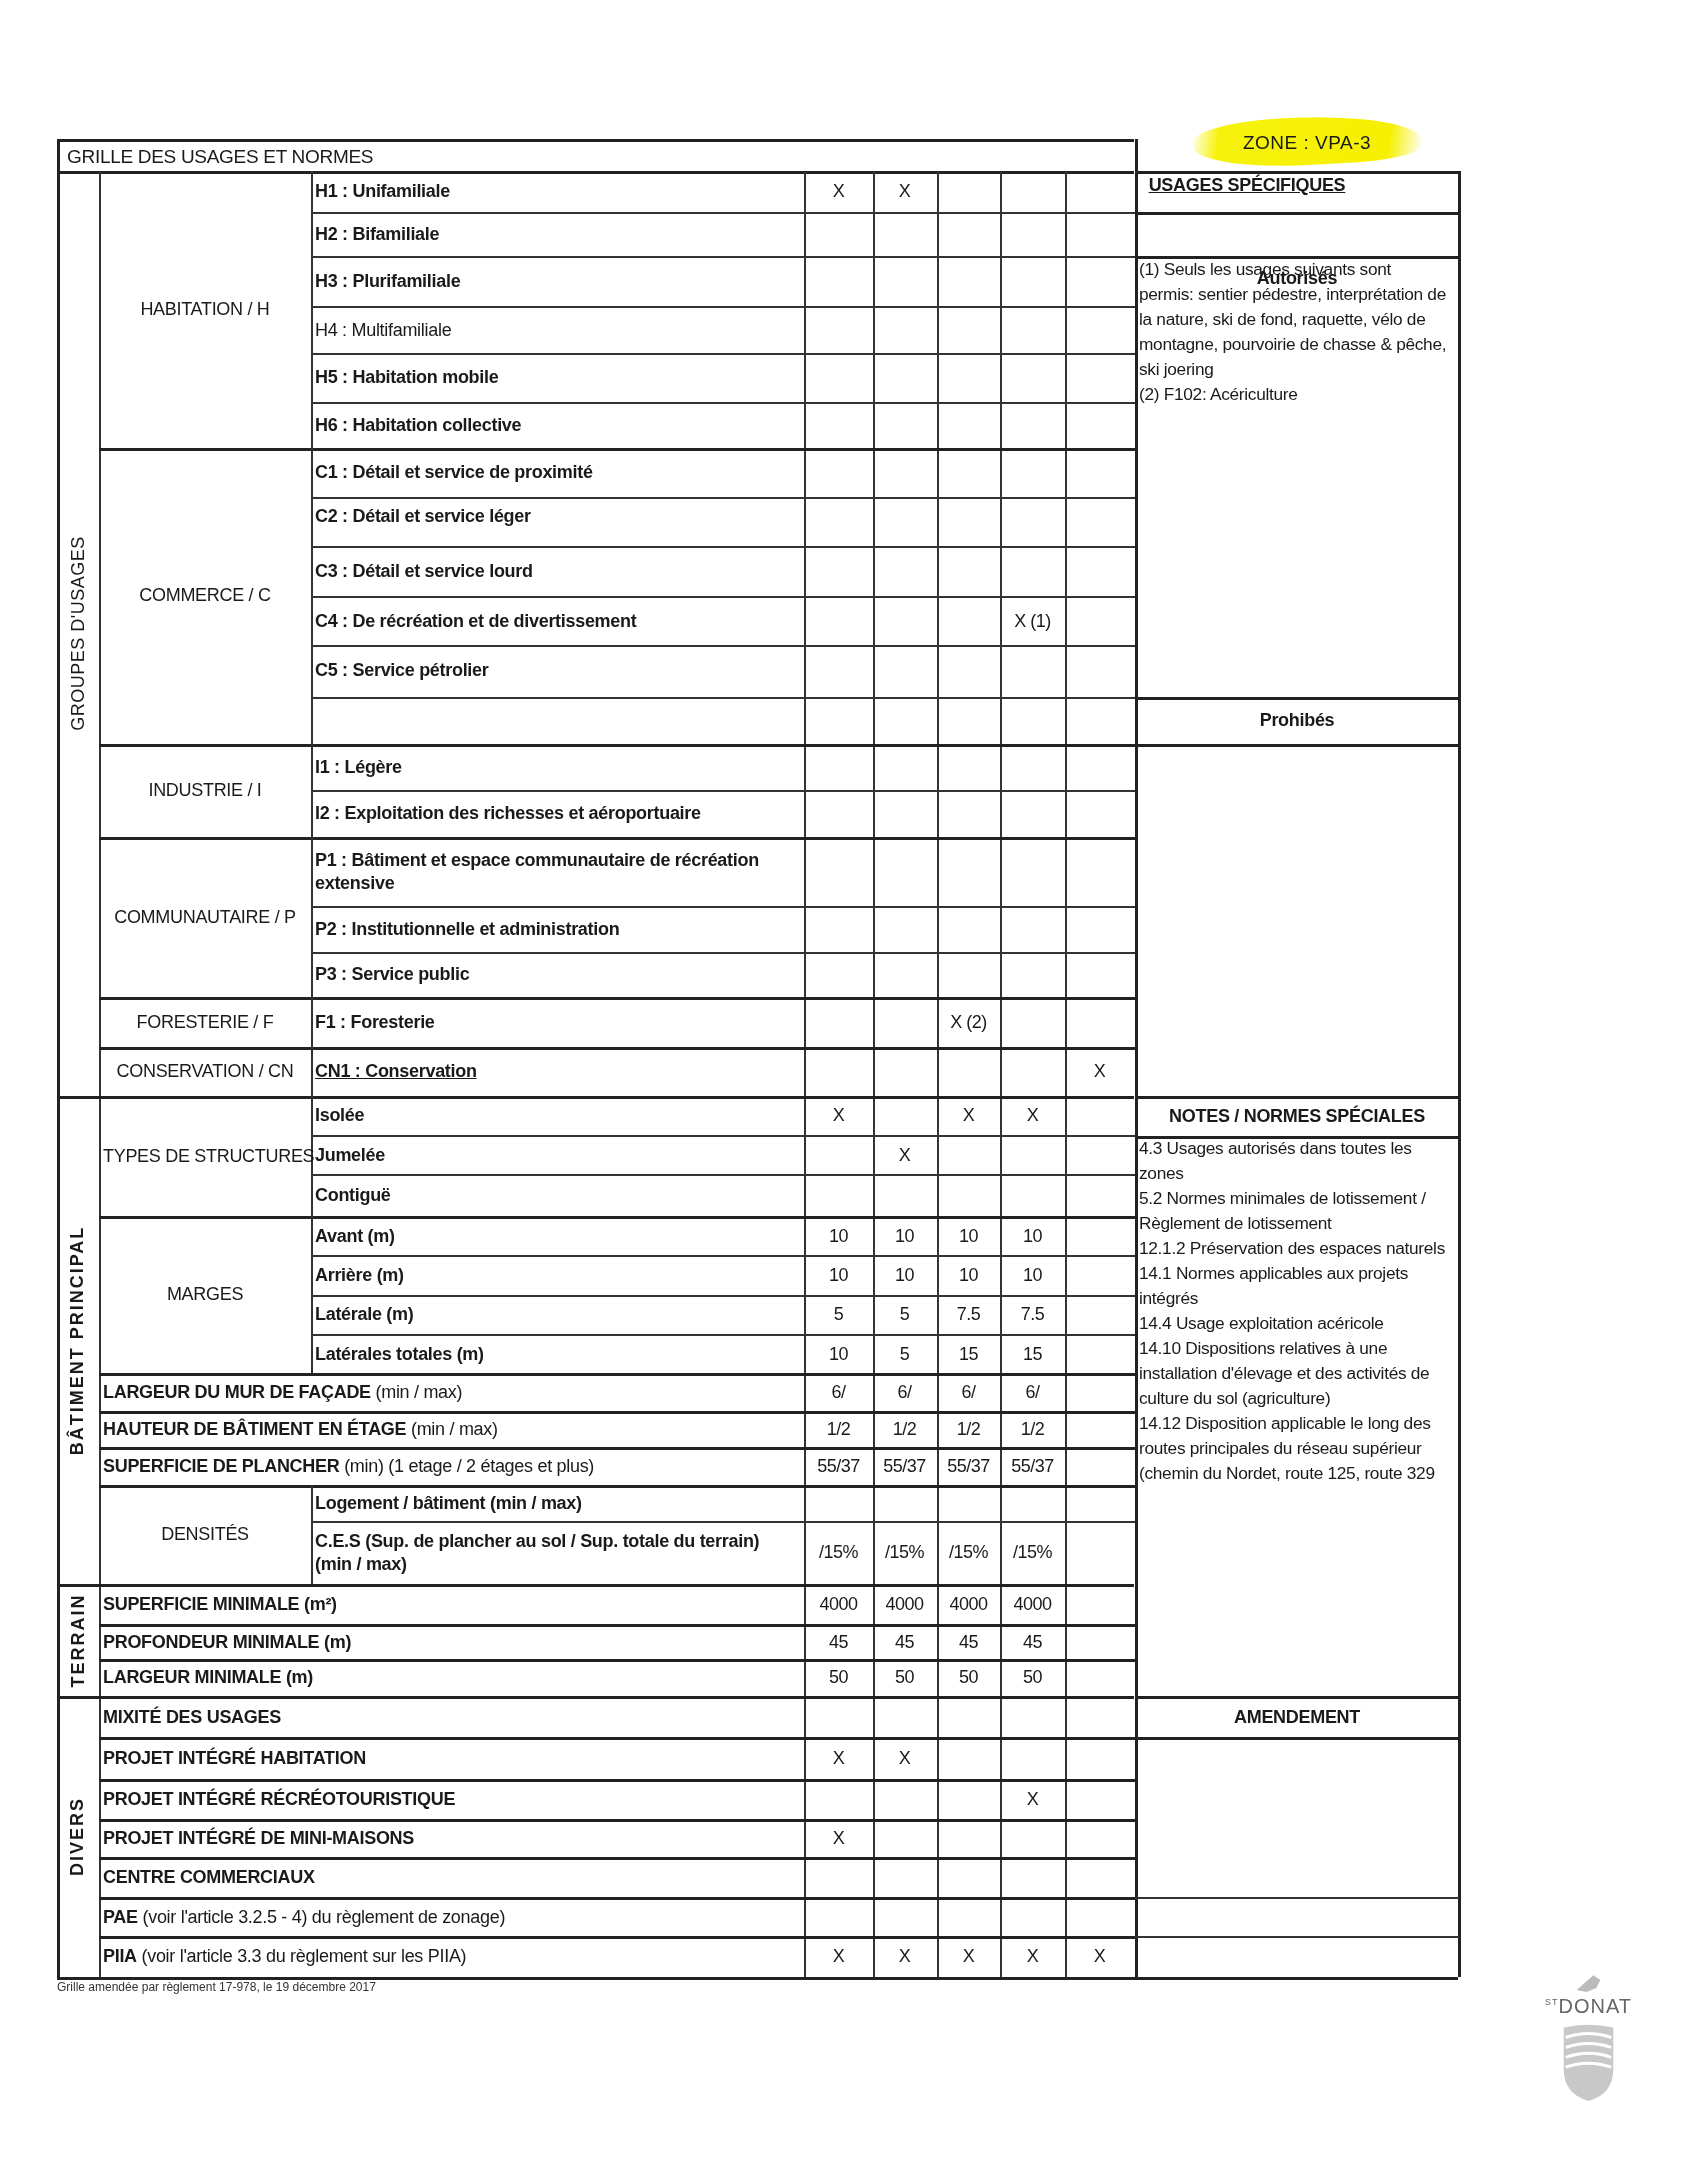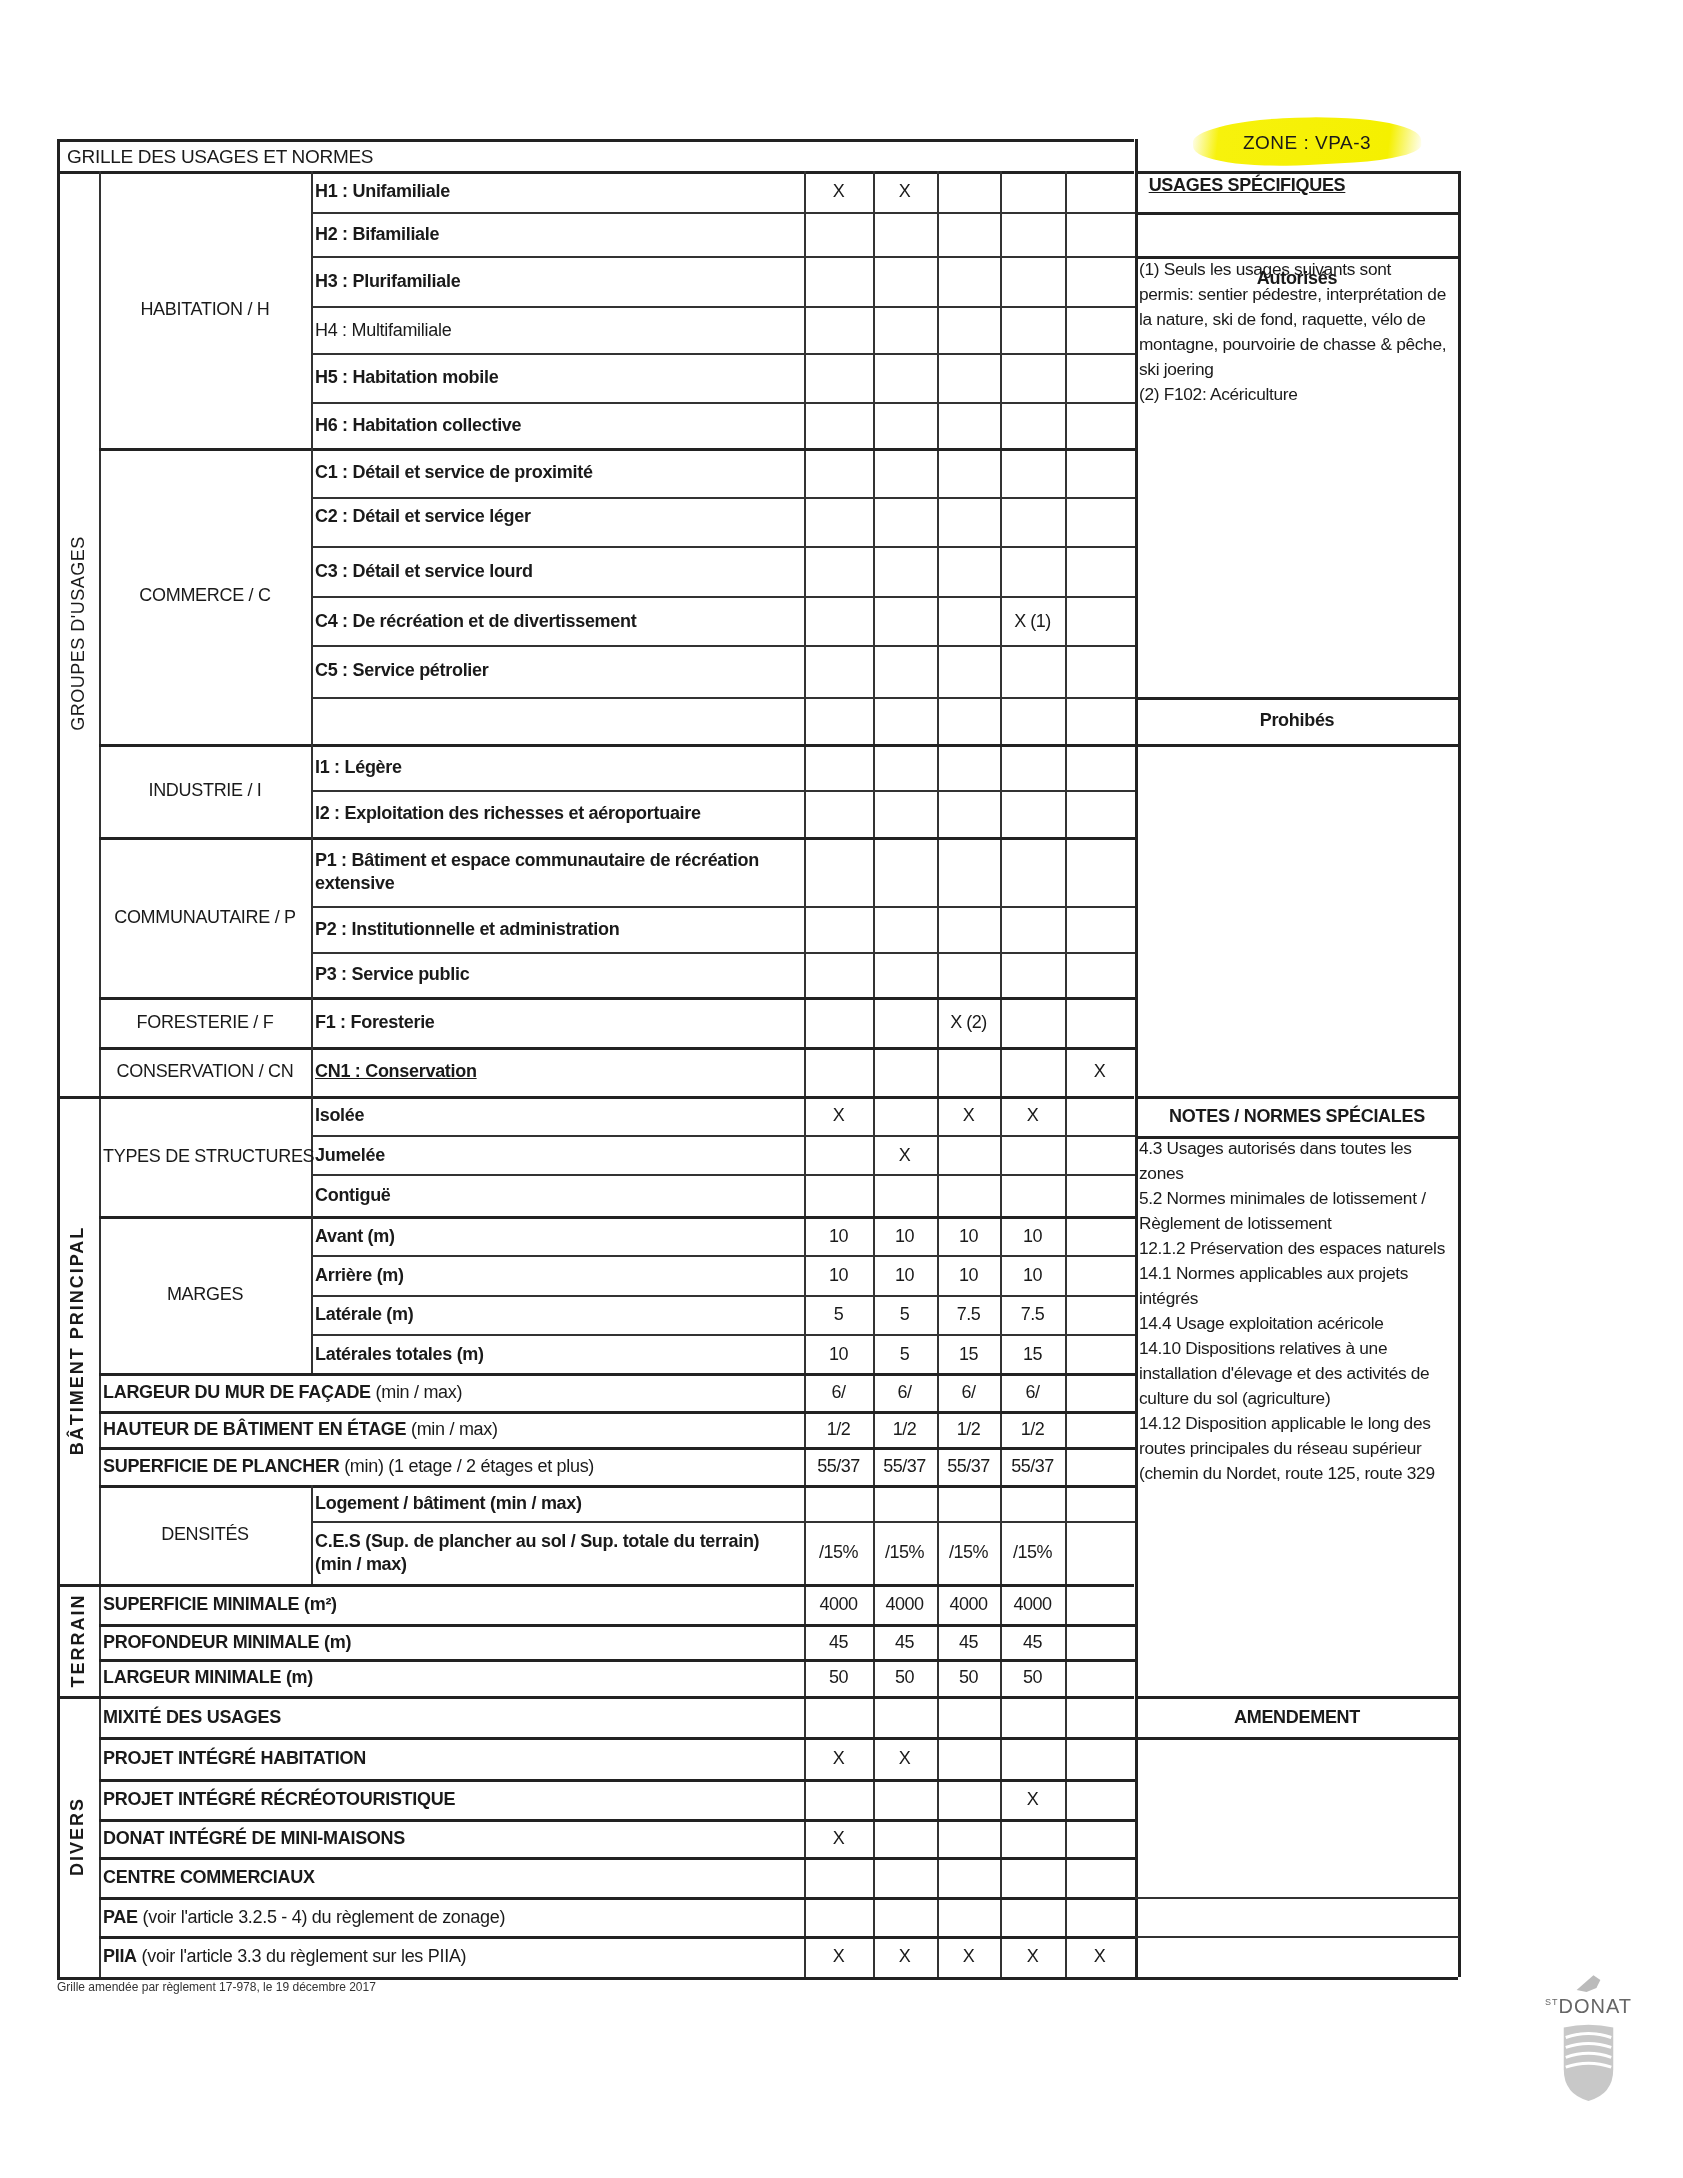--- a/index.html
+++ b/index.html
@@ -347,21 +347,21 @@
     <div class="txt" style="left: 103px; top: 1779px; height: 40px; width: 693px;">
       <span class="bold">PROJET INTÉGRÉ RÉCRÉOTOURISTIQUE</span>
       <span style="white-space: pre;"></span>
     </div>
     <div class="cell" style="left: 804px; width: 69px; top: 1779px; height: 40px;"></div>
     <div class="cell" style="left: 873px; width: 63px; top: 1779px; height: 40px;"></div>
     <div class="cell" style="left: 937px; width: 63px; top: 1779px; height: 40px;"></div>
     <div class="cell" style="left: 1000px; width: 65px; top: 1779px; height: 40px;">X</div>
     <div class="cell" style="left: 1065px; width: 69px; top: 1779px; height: 40px;"></div>
     <div class="txt" style="left: 103px; top: 1819px; height: 39px; width: 693px;">
-      <span class="bold">DONAT INTÉGRÉ DE MINI-MAISONS</span>
+      <span class="bold">PROJET INTÉGRÉ DE MINI-MAISONS</span>
       <span style="white-space: pre;"></span>
     </div>
     <div class="cell" style="left: 804px; width: 69px; top: 1819px; height: 39px;">X</div>
     <div class="cell" style="left: 873px; width: 63px; top: 1819px; height: 39px;"></div>
     <div class="cell" style="left: 937px; width: 63px; top: 1819px; height: 39px;"></div>
     <div class="cell" style="left: 1000px; width: 65px; top: 1819px; height: 39px;"></div>
     <div class="cell" style="left: 1065px; width: 69px; top: 1819px; height: 39px;"></div>
     <div class="txt" style="left: 103px; top: 1857px; height: 40px; width: 693px;">
       <span class="bold">CENTRE COMMERCIAUX</span>
       <span style="white-space: pre;"></span>

